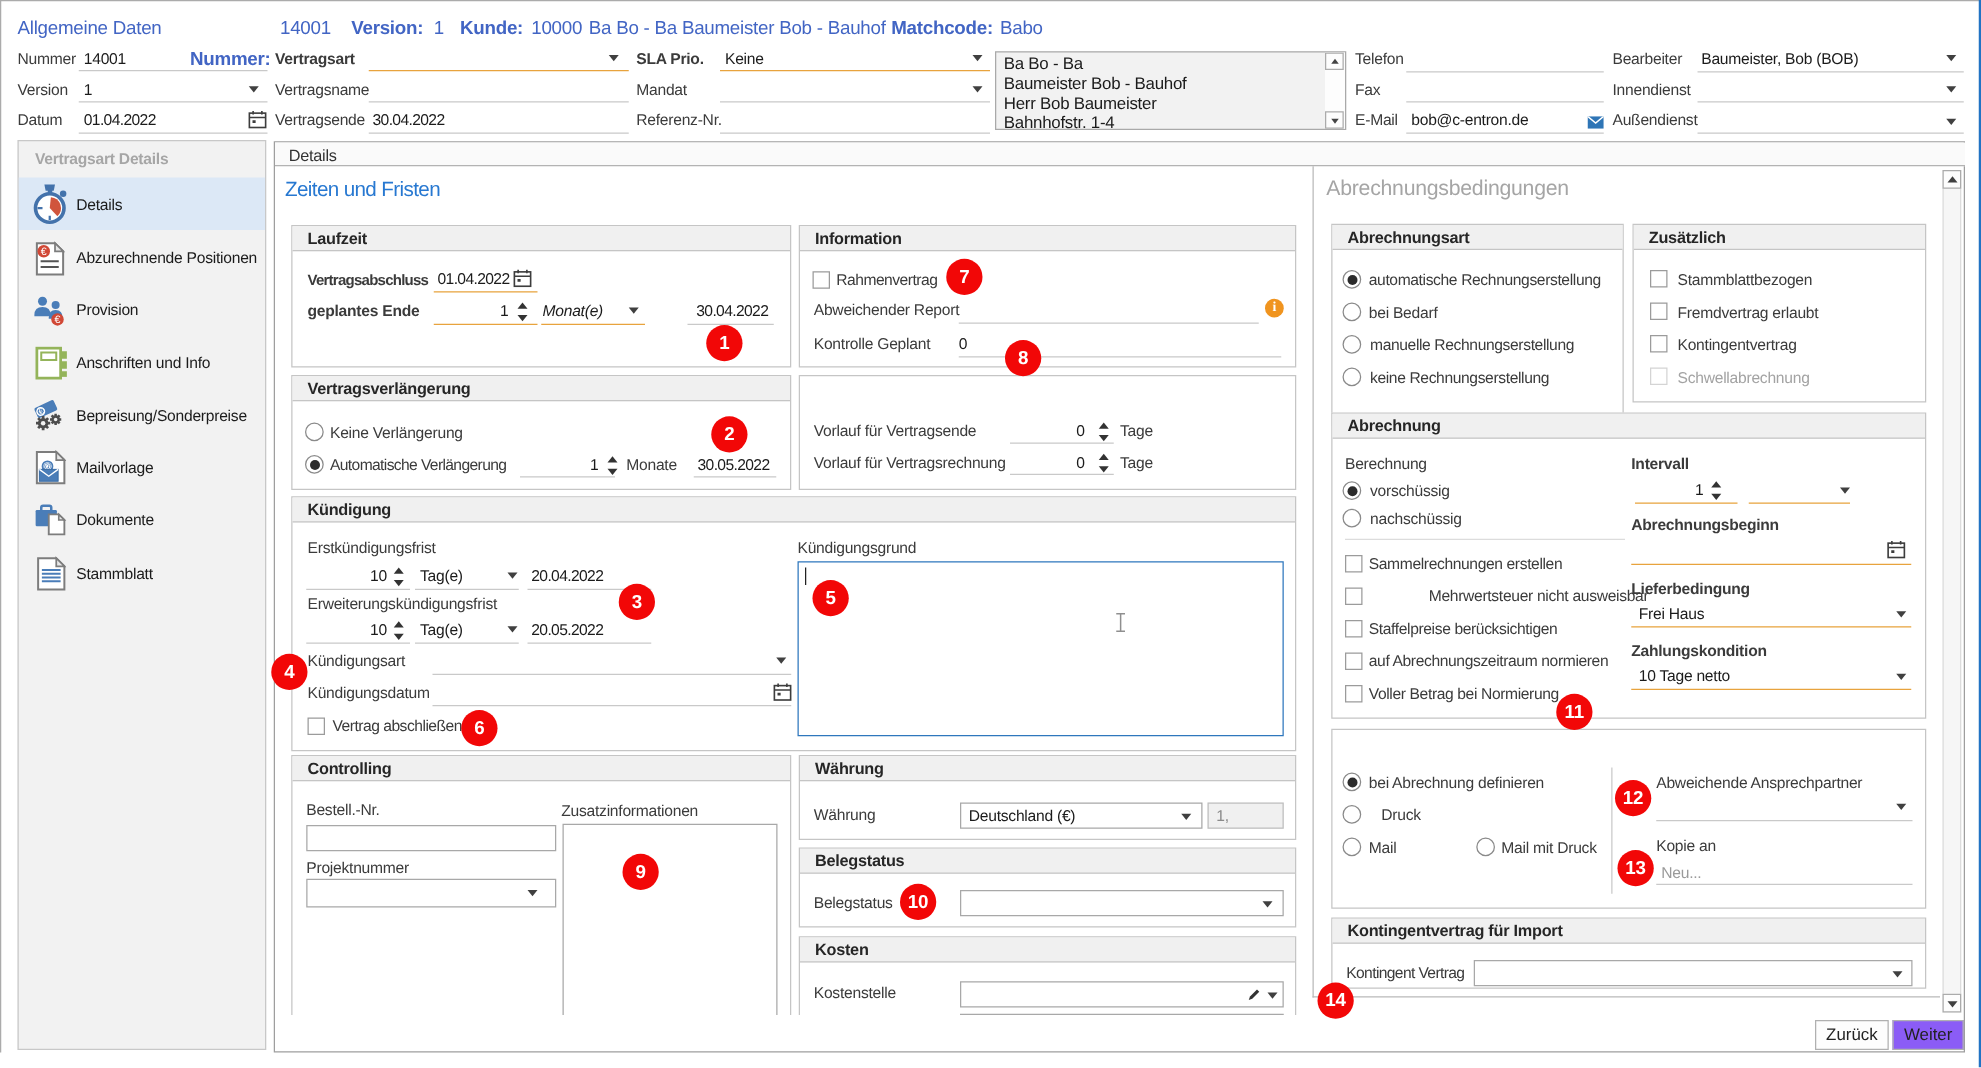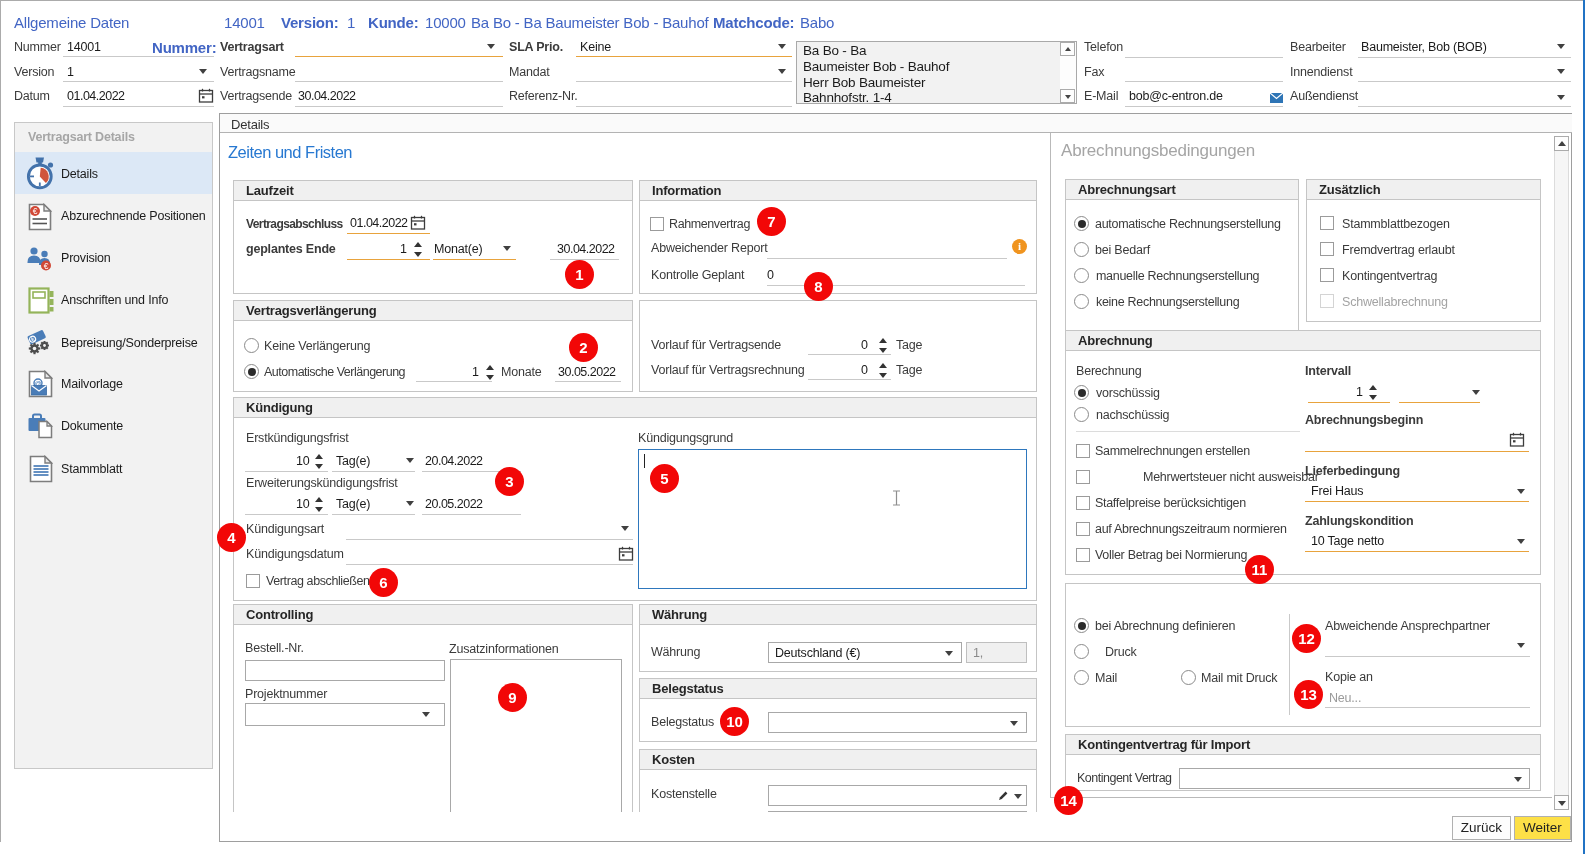--- a/index.html
+++ b/index.html
@@ -110,21 +110,21 @@
 <div class="val" style="left:1361px; top:39px;">Baumeister, Bob (BOB)</div>
 <div class="ul" style="left:1358px; top:57px; width:213px;"></div>
 <div class="dd" style="left:1557px; top:44px;"></div>
 <div class="lbl" style="left:1290px; top:64px;">Innendienst</div>
 <div class="ul" style="left:1358px; top:81px; width:213px;"></div>
 <div class="dd" style="left:1557px; top:69px;"></div>
 <div class="lbl" style="left:1290px; top:88px;">Außendienst</div>
 <div class="ul" style="left:1358px; top:106px; width:213px;"></div>
 <div class="dd" style="left:1557px; top:95px;"></div>
 
-<div class="a" style="left:14px; top:112px; width:199px; height:647px; background:#f2f2f2; border:1px solid #c8c8c8;margin-top:10px;">
+<div class="a" style="left:14px; top:112px; width:199px; height:728px; background:#f2f2f2; border:1px solid #c8c8c8;">
   <div class="lbl b" style="left:13px; top:6px; color:#a6a6a6;">Vertragsart Details</div>
   <div class="a" style="left:0; top:29px; width:197px; height:42px; background:#dce8f6;"></div>
   <div class="val" style="left:46px; top:43px;">Details</div>
   <div class="val" style="left:46px; top:85px;">Abzurechnende Positionen</div>
   <div class="val" style="left:46px; top:127px;">Provision</div>
   <div class="val" style="left:46px; top:169px;">Anschriften und Info</div>
   <div class="val" style="left:46px; top:212px;">Bepreisung/Sonderpreise</div>
   <div class="val" style="left:46px; top:253px;">Mailvorlage</div>
   <div class="val" style="left:46px; top:295px;">Dokumente</div>
   <div class="val" style="left:46px; top:338px;">Stammblatt</div>
@@ -219,42 +219,42 @@
 
 <div class="a" style="left:1554px; top:136px; width:15px; height:674px; background:#f6f6f6; border:1px solid #dcdcdc;"></div>
 <div class="a" style="left:1554px; top:136px; width:15px; height:15px; background:#fdfdfd; border:1px solid #ababab;">
       <div style="width:0;height:0;border-left:4px solid transparent;border-right:4px solid transparent;border-bottom:5px solid #404040; margin:4px auto 0;"></div>
     </div>
 <div class="a" style="left:1554px; top:795px; width:15px; height:15px; background:#fdfdfd; border:1px solid #ababab;">
       <div style="width:0;height:0;border-left:4px solid transparent;border-right:4px solid transparent;border-top:5px solid #404040; margin:5px auto 0;"></div>
     </div>
 
 <div class="a" style="left:1452px; top:816px; width:59px; height:24px; background:#fdfdfd; border:1px solid #b0b0b0; text-align:center; font-size:13.5px; color:#222; line-height:22px;">Zurück</div>
-<div class="a" style="left:1514px; top:816px; width:57px; height:24px; background:#fde047; border:1px solid #b0b0b0; text-align:center; font-size:13.5px; color:#222; line-height:22px;">Weiter</div>
+<div class="a" style="left:1514px; top:816px; width:57px; height:24px; background:#8b5cf6; border:1px solid #b0b0b0; text-align:center; font-size:13.5px; color:#222; line-height:22px;">Weiter</div>
 
 <div class="val" style="left:228px; top:144px; font-size:16.5px; color:#2778d1; letter-spacing:-0.5px;">Zeiten und Fristen</div>
 <div id="leftclip" class="a" style="left:220px; top:137px; width:830px; height:675px; overflow:hidden;">
 
 <div class="gbox" style="left:13px; top:43px; width:400px; height:114px;">
   <div class="ghead">Laufzeit</div>
   <div class="lbl b" style="left:12px; top:35px; font-size:12px; letter-spacing:-0.6px;">Vertragsabschluss</div>
   <div class="val" style="left:116px; top:34px; letter-spacing:-0.5px;">01.04.2022</div>
   <svg class="a" style="left:176px; top:34px;" width="16" height="16" viewBox="0 0 16 16">
           <rect x="1.5" y="2.5" width="13" height="11.5" fill="none" stroke="#3d3d3d" stroke-width="1.3"></rect>
           <line x1="1.5" y1="6" x2="14.5" y2="6" stroke="#3d3d3d" stroke-width="1.3"></line>
           <line x1="4.5" y1="0.8" x2="4.5" y2="3.5" stroke="#3d3d3d" stroke-width="1.3"></line>
           <line x1="11.5" y1="0.8" x2="11.5" y2="3.5" stroke="#3d3d3d" stroke-width="1.3"></line>
           <rect x="4" y="8.2" width="2.5" height="2.2" fill="#3d3d3d"></rect>
         </svg>
   <div class="ol" style="left:113px; top:52px; width:83px;"></div>
   <div class="lbl b" style="left:12px; top:60px;">geplantes Ende</div>
   <div class="val" style="left:166px; top:60px;">1</div>
   <div class="spin" style="left:180px; top:61px;"></div>
   <div class="ol" style="left:113px; top:78px; width:83px;"></div>
-  <div class="val" style="left:200px; top:60px;">Monat(e)</div>
+  <div class="val" style="left:200px; top:60px;font-style:italic;">Monat(e)</div>
   <div class="dd" style="left:269px; top:65px;"></div>
   <div class="ol" style="left:199px; top:78px; width:83px;"></div>
   <div class="val" style="left:323px; top:60px; letter-spacing:-0.5px;">30.04.2022</div>
   <div class="ul" style="left:316px; top:78px; width:69px;"></div>
 </div>
 
 <div class="gbox" style="left:419px; top:43px; width:398px; height:114px;">
   <div class="ghead">Information</div>
   <div class="chk" style="left:10px; top:36px;"></div>
   <div class="lbl" style="left:29px; top:35px; letter-spacing:-0.4px;">Rahmenvertrag</div>

